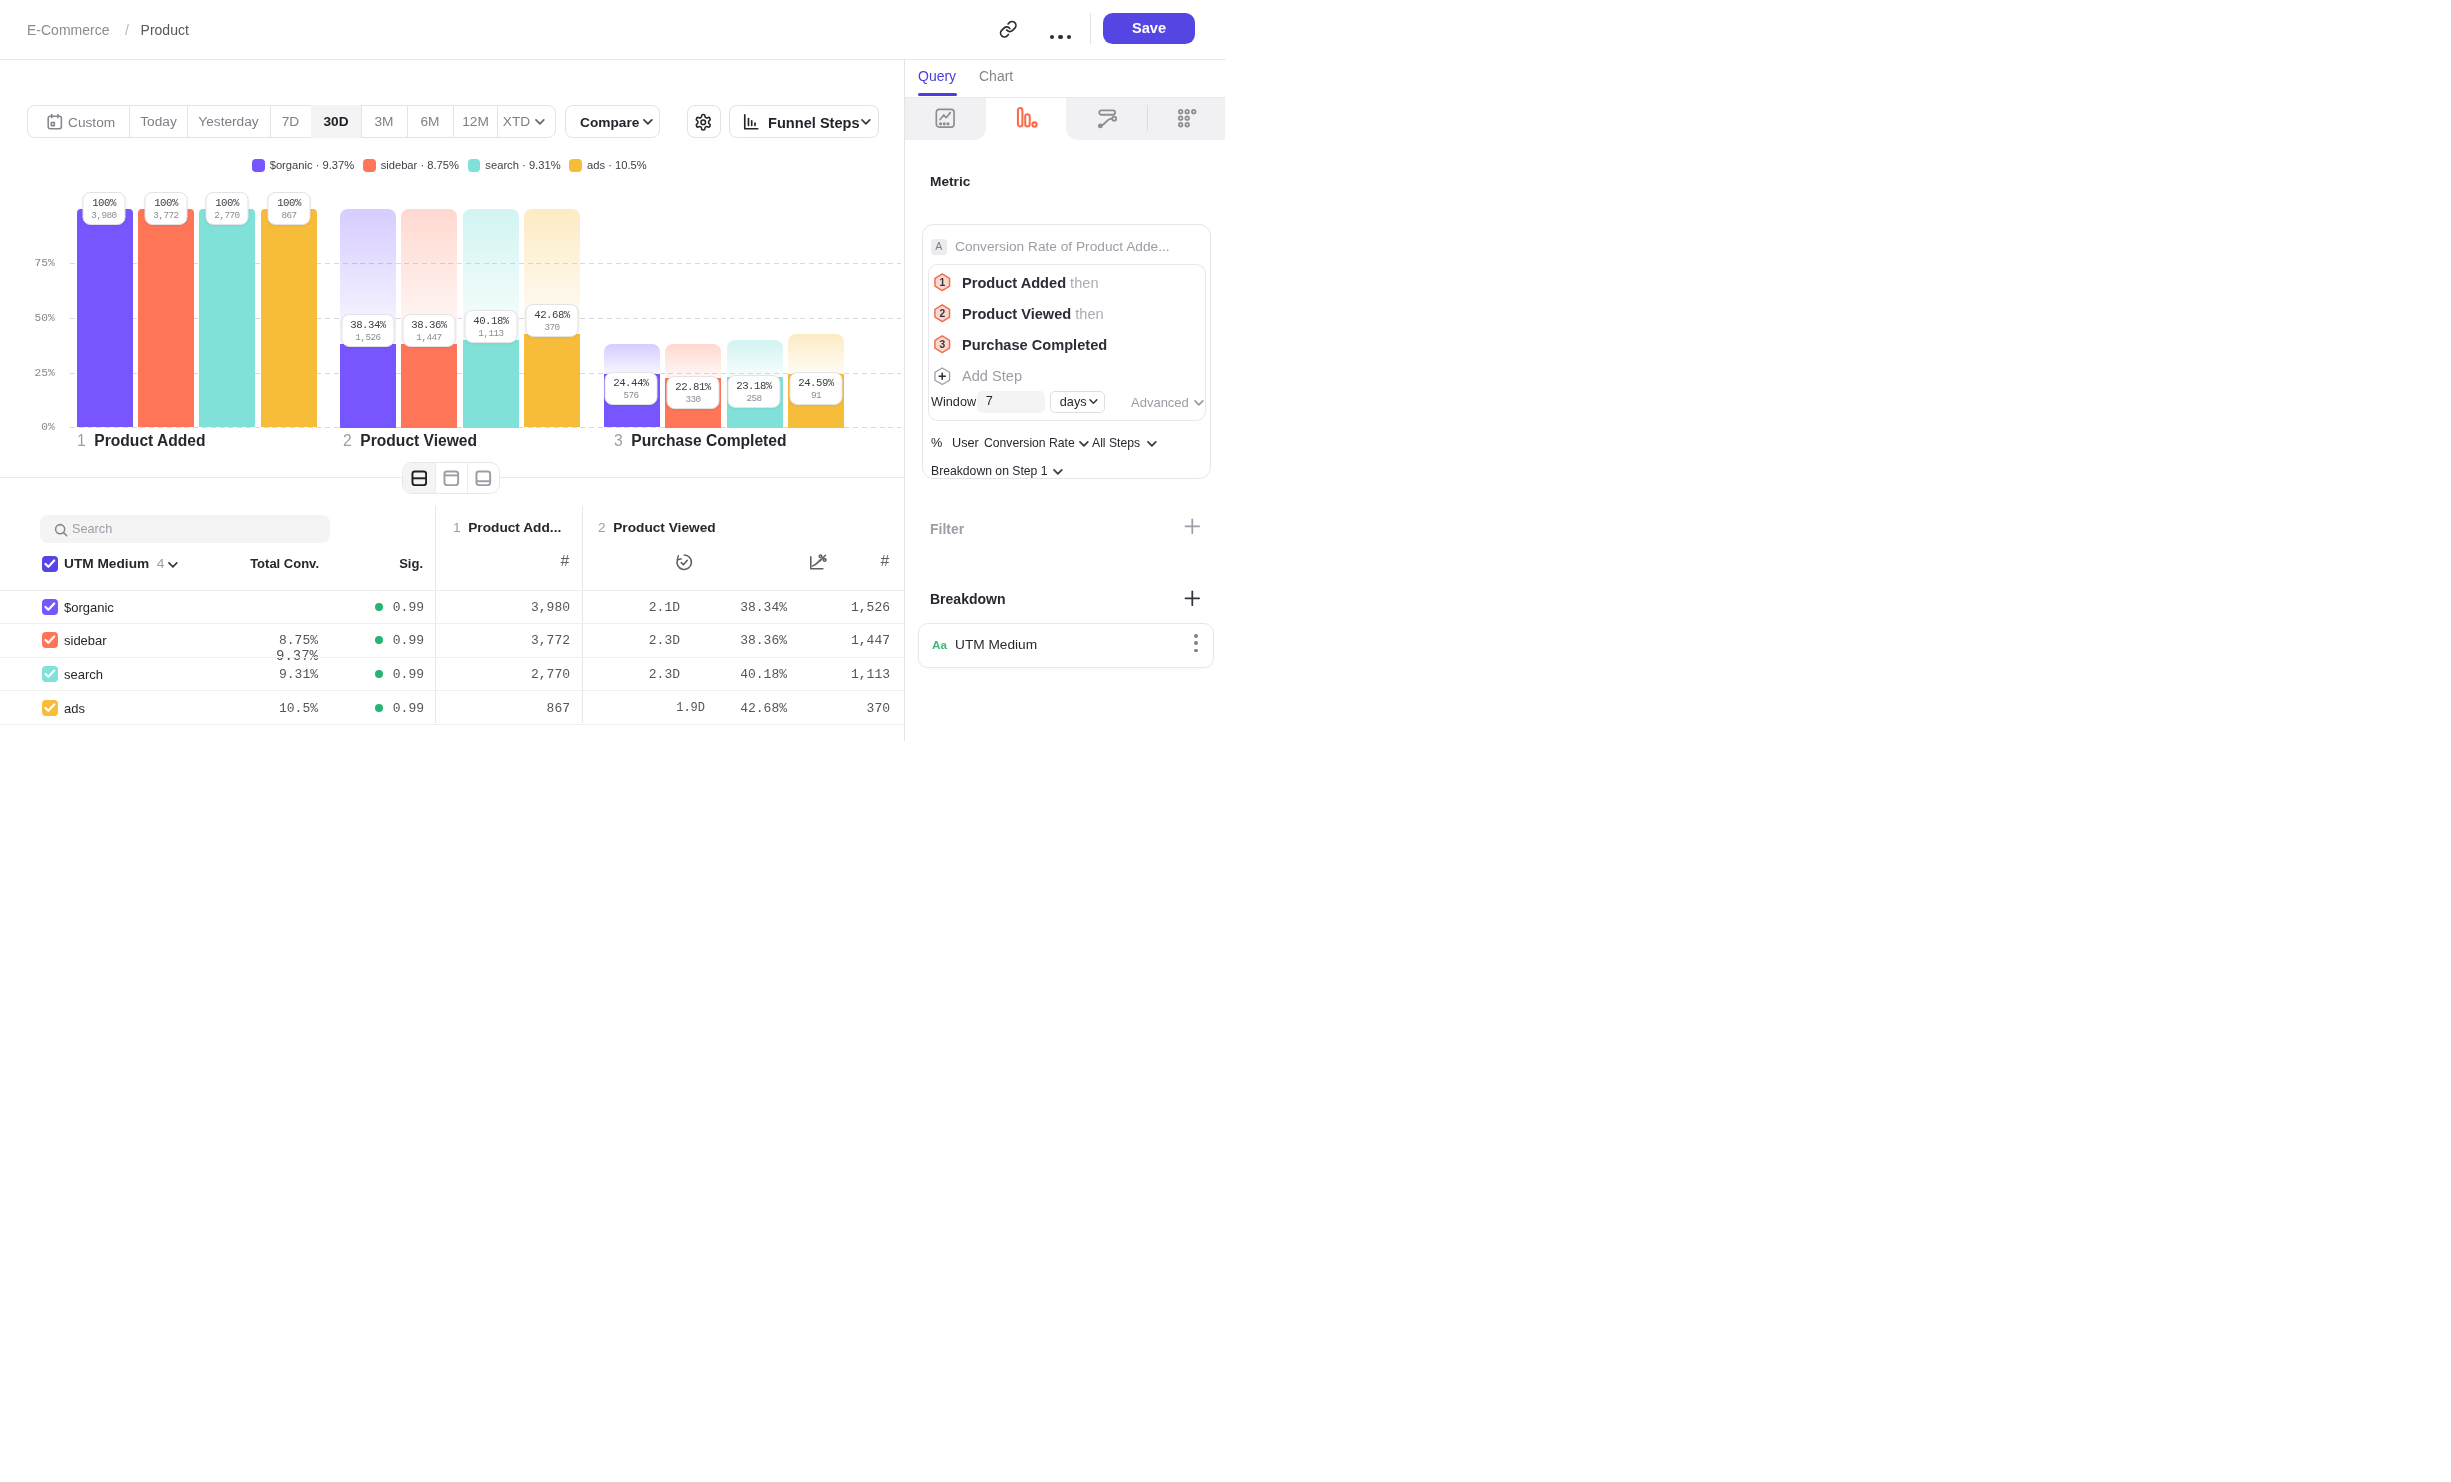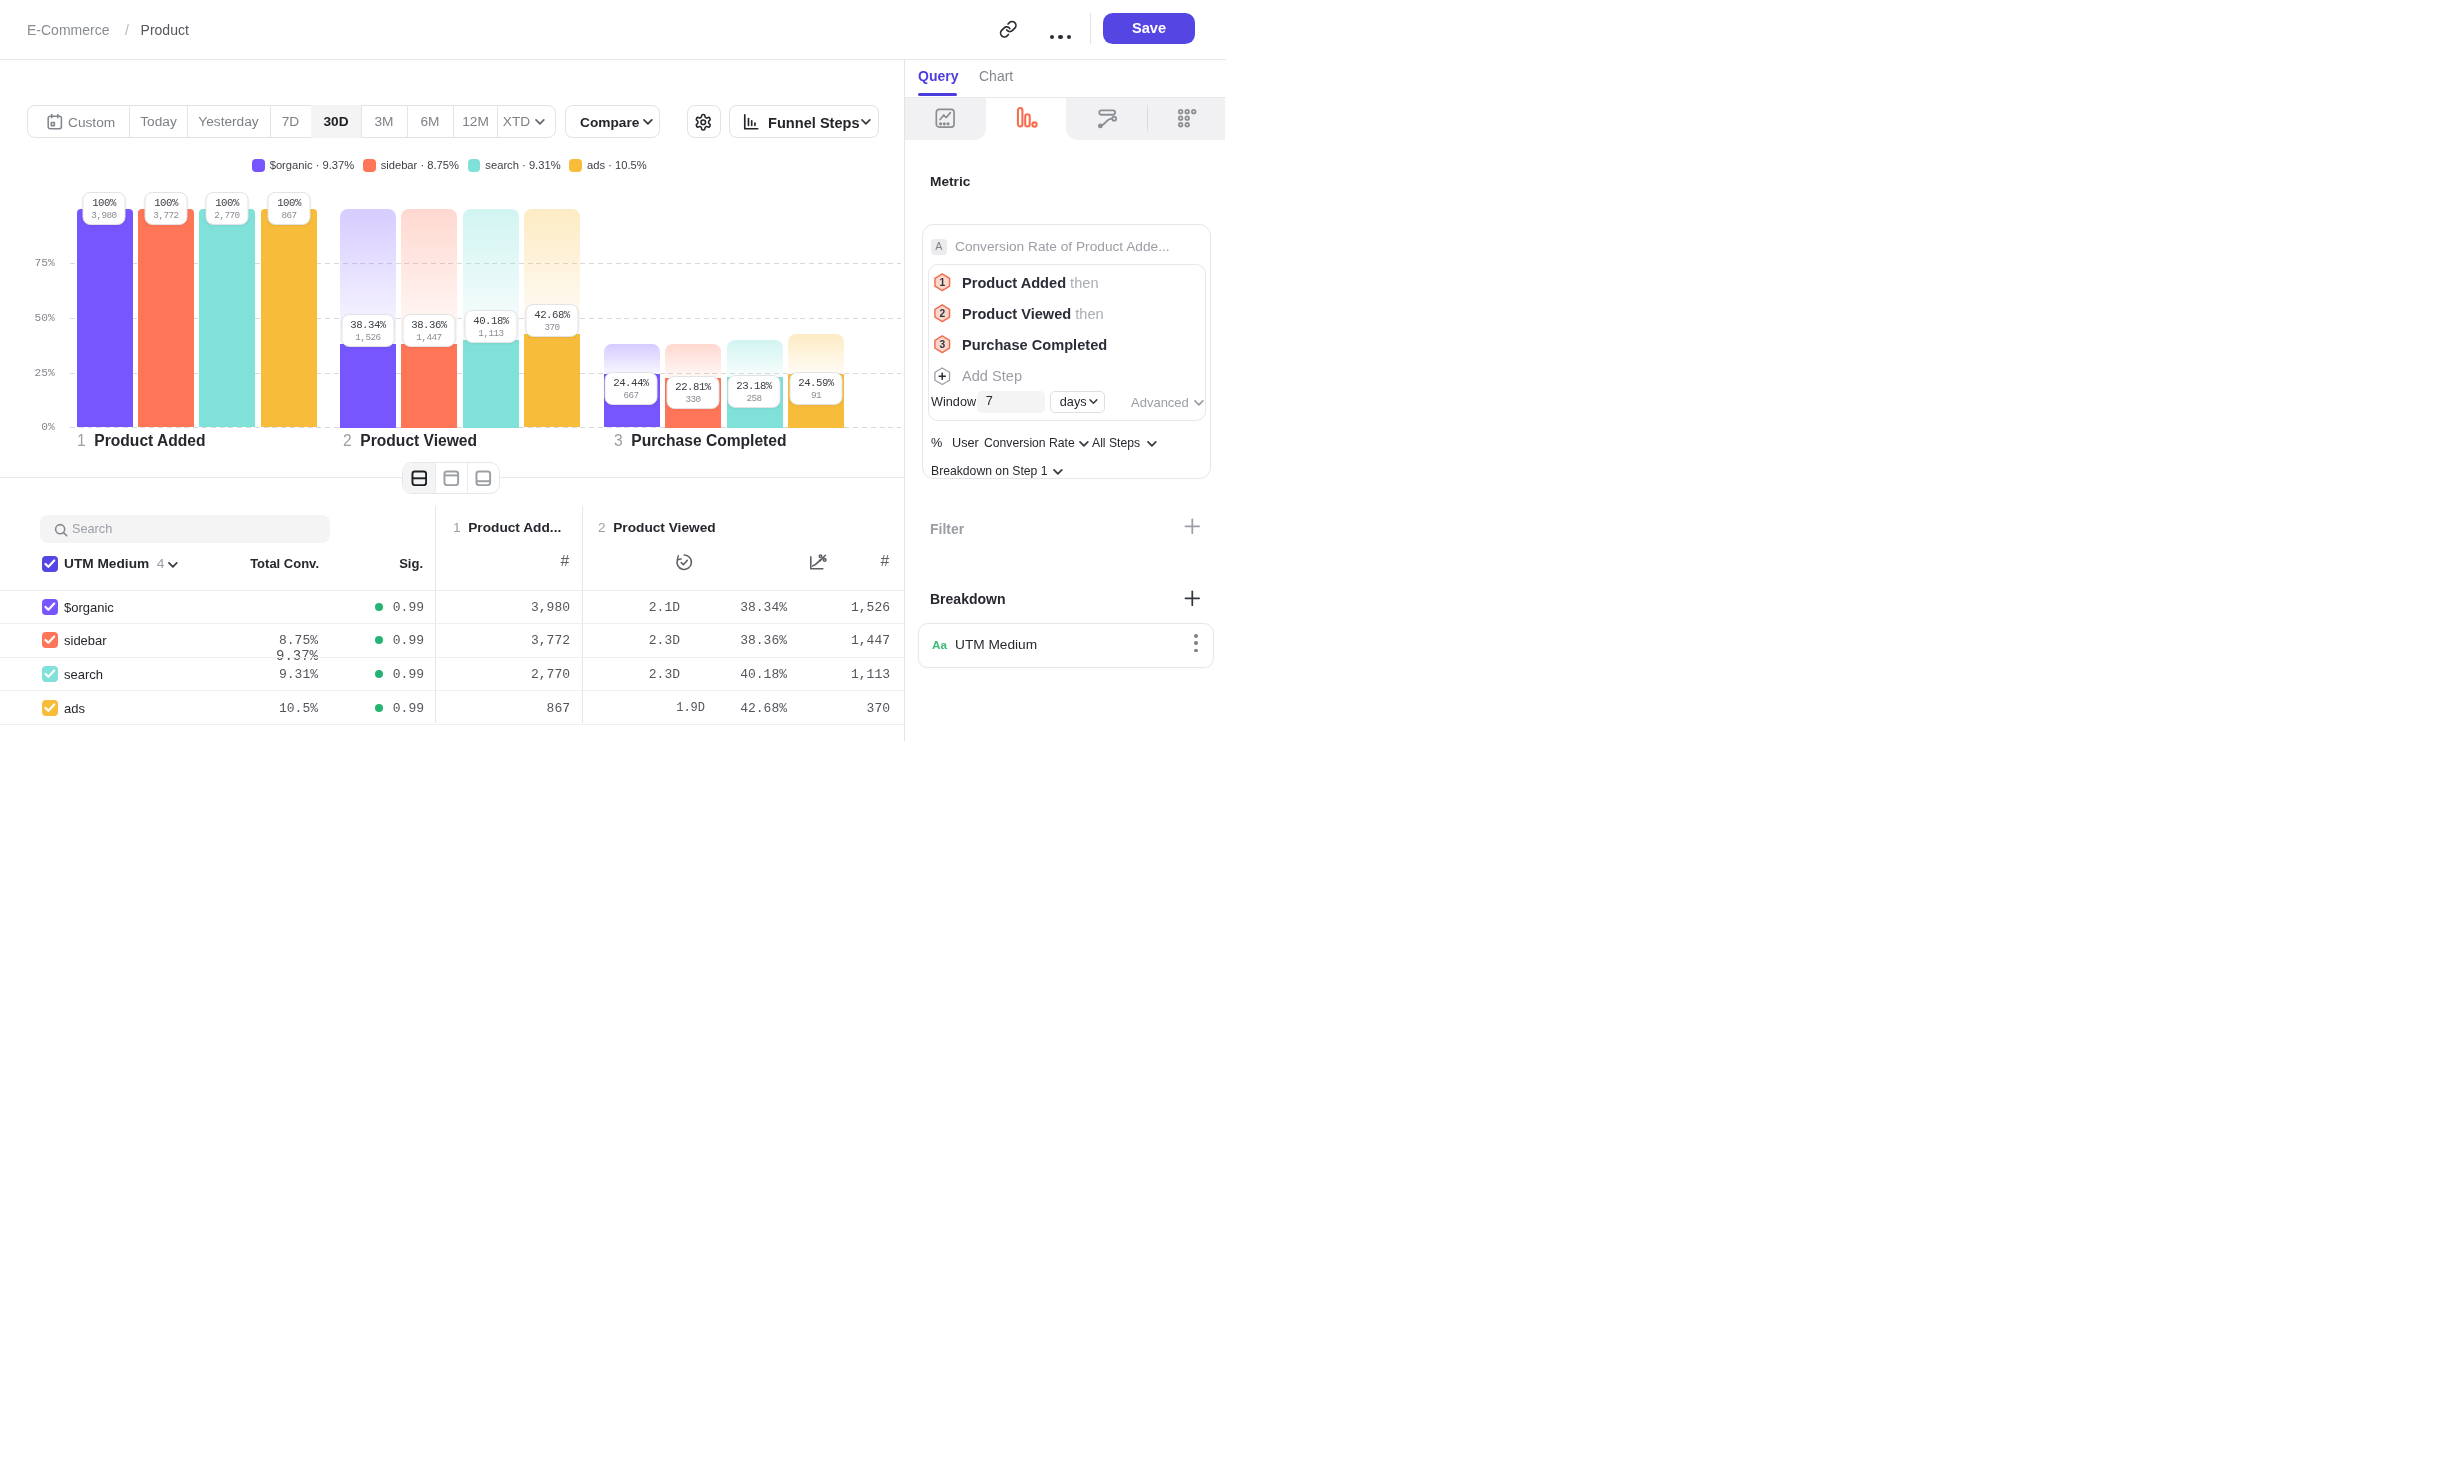--- a/index.html
+++ b/index.html
@@ -159,21 +159,21 @@
       <div class="l1">40.18%</div>
       <div class="l2">1,113</div>
     </div>
 <div class="tip" style="left:552px; top:304px; width:53px; transform:translateX(-50%);">
       <div class="l1">42.68%</div>
       <div class="l2">370</div>
     </div>
 
 <div class="tip" style="left:631px; top:372px; width:53px; transform:translateX(-50%);">
       <div class="l1">24.44%</div>
-      <div class="l2">667</div>
+      <div class="l2">576</div>
     </div>
 <div class="tip" style="left:693px; top:376px; width:53px; transform:translateX(-50%);">
       <div class="l1">22.81%</div>
       <div class="l2">330</div>
     </div>
 <div class="tip" style="left:754px; top:375px; width:53px; transform:translateX(-50%);">
       <div class="l1">23.18%</div>
       <div class="l2">258</div>
     </div>
 <div class="tip" style="left:816px; top:372px; width:53px; transform:translateX(-50%);">
@@ -297,21 +297,21 @@
 <div class="mono abs" style="left:220px; top:701px; width:98px; text-align:right; font-size:13px; color:#53565c;">10.5%</div>
 <div class="abs" style="left:375px; top:704px; width:7.8px; height:7.8px; border-radius:50%; background:#25b474;"></div>
 <div class="mono abs" style="left:374px; top:701px; width:50px; text-align:right; font-size:13px; color:#53565c;">0.99</div>
 <div class="mono abs" style="left:472px; top:701px; width:98px; text-align:right; font-size:13px; color:#53565c;">867</div>
 <div class="mono abs" style="left:607px; top:701px; width:98px; text-align:right; font-size:12px; color:#53565c;">1.9D</div>
 <div class="mono abs" style="left:689px; top:701px; width:98px; text-align:right; font-size:13px; color:#53565c;">42.68%</div>
 <div class="mono abs" style="left:792px; top:701px; width:98px; text-align:right; font-size:13px; color:#53565c;">370</div>
 <div class="hline" style="left:0; top:724px; width:904px; background:#efeff1;"></div>
 
 <div class="vline" style="left:904px; top:59px; height:683px; background:#e4e4e7;"></div>
-<div class="abs" style="left:918px; top:68px; font-size:14px; color:#4b3dde; font-weight:bold;">Query</div>
+<div class="abs" style="left:918px; top:68px; font-size:14px; color:#4b3dde; font-weight:normal;">Query</div>
 <div class="abs" style="left:979px; top:68px; font-size:14px; color:#84878e;">Chart</div>
 <div class="abs" style="left:918px; top:93px; width:39px; height:2.9px; border-radius:2px; background:#4b3dde; z-index:3;"></div>
 <div class="hline" style="left:905px; top:97px; width:321px;"></div>
 
 <div class="abs" style="left:905px; top:98px; width:81px; height:42px; background:#f1f1f3; border-radius:0 0 11.7px 0;"></div>
 <div class="abs" style="left:1066px; top:98px; width:159px; height:42px; background:#f1f1f3; border-radius:0 0 0 11.7px;"></div>
 <div class="vline" style="left:1147px; top:105px; height:26px; background:#dcdcdf;"></div>
 <svg class="abs" style="left:934px; top:107px;" width="22.4" height="22.4" viewBox="0 0 24 24" fill="none" stroke="#8b8e94" stroke-width="1.8" stroke-linecap="round" stroke-linejoin="round">
       <rect x="2.5" y="2.5" width="19" height="19" rx="3"></rect>
       <path d="M6.5 13.5l4-5 2.5 3 4.5-5.5"></path>

